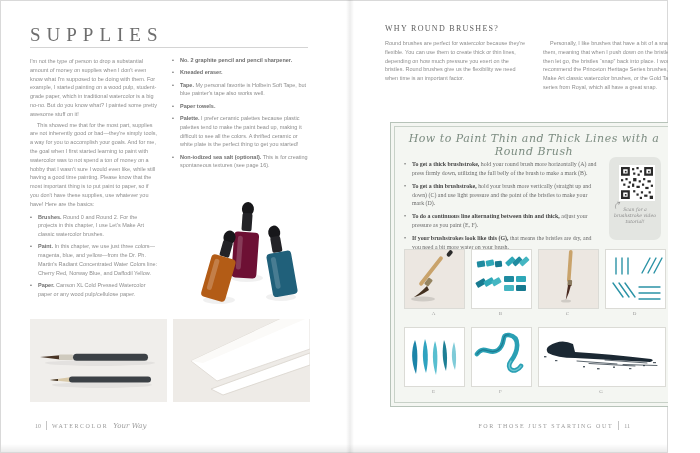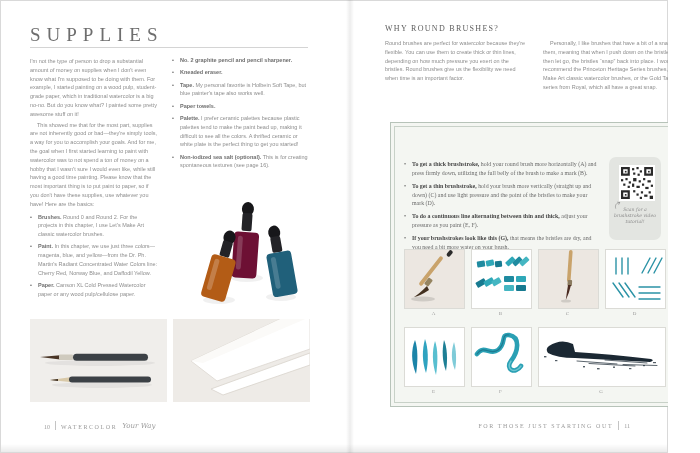--- a/index.html
+++ b/index.html
@@ -27,21 +27,21 @@
   ul.blist li::before{content:"•";position:absolute;left:0;top:0;color:#6a6a6a;}
   .lead{font-weight:bold;color:#6e6e6e;}
 
   .photo{position:absolute;overflow:hidden;}
   #bottles-photo{left:183px;top:196px;width:128px;height:112px;background:#fff;}
   #brushes-photo{left:30px;top:319px;width:137px;height:83px;background:#f0eeeb;}
   #paper-photo{left:173px;top:319px;width:137px;height:83px;background:#eeebe7;}
 
   .footer{position:absolute;top:421px;font-family:"Liberation Serif",serif;
     font-size:6px;color:#9b9b9b;letter-spacing:1.6px;display:flex;align-items:center;gap:5px;}
-  #footer-left{left:44px;align-items:flex-end;}
+  #footer-left{left:35px;}
   #footer-right{right:38px;}
   .pgnum{letter-spacing:0;}
   .vbar{display:inline-block;width:1px;height:9px;background:#c4c4c4;}
   .script{font-family:"DejaVu Serif",serif;font-style:italic;letter-spacing:0.5px;}
 
   
   #why-head{position:absolute;left:385px;top:24px;}
   .rcol1{position:absolute;left:385px;top:39px;width:142px;}
   .rcol2{position:absolute;left:543px;top:39px;width:140px;}
 
@@ -157,20 +157,21 @@
     <span class="vbar"></span>
     <span>WATERCOLOR</span>
     <span class="script" style="font-size:7px;letter-spacing:0;">Your Way</span>
   </div>
 
   <p class="sec-head" id="why-head">WHY ROUND BRUSHES?</p>
   <div class="rcol1 bodytext">Round brushes are perfect for watercolor because they're flexible. You can use them to create thick or thin lines, depending on how much pressure you exert on the bristles. Round brushes give us the flexibility we need when time is an important factor.</div>
   <div class="rcol2 bodytext p-indent">Personally, I like brushes that have a bit of a snap to them, meaning that when I push down on the bristles and then let go, the bristles “snap” back into place. I would recommend the Princeton Heritage Series brushes, Let's Make Art classic watercolor brushes, or the Gold Taklon series from Royal, which all have a great snap.</div>
 
   <div id="how-box">
+    <div id="how-title">How to Paint Thin and Thick Lines with a Round Brush</div>
 
     <ul class="blist" id="how-bullets">
       <li><span class="lead">To get a thick brushstroke,</span><span> hold your round brush more horizontally (A) and press firmly down, utilizing the full belly of the brush to make a mark (B).</span></li>
       <li><span class="lead">To get a thin brushstroke,</span><span> hold your brush more vertically (straight up and down) (C) and use light pressure and the point of the bristles to make your mark (D).</span></li>
       <li><span class="lead">To do a continuous line alternating between thin and thick,</span><span> adjust your pressure as you paint (E, F).</span></li>
       <li><span class="lead">If your brushstrokes look like this (G),</span><span> that means the bristles are dry, and you need a bit more water on your brush.</span></li>
     </ul>
 
     <div id="qr-panel">
       <svg id="qr-code" viewBox="0 0 29 29">

